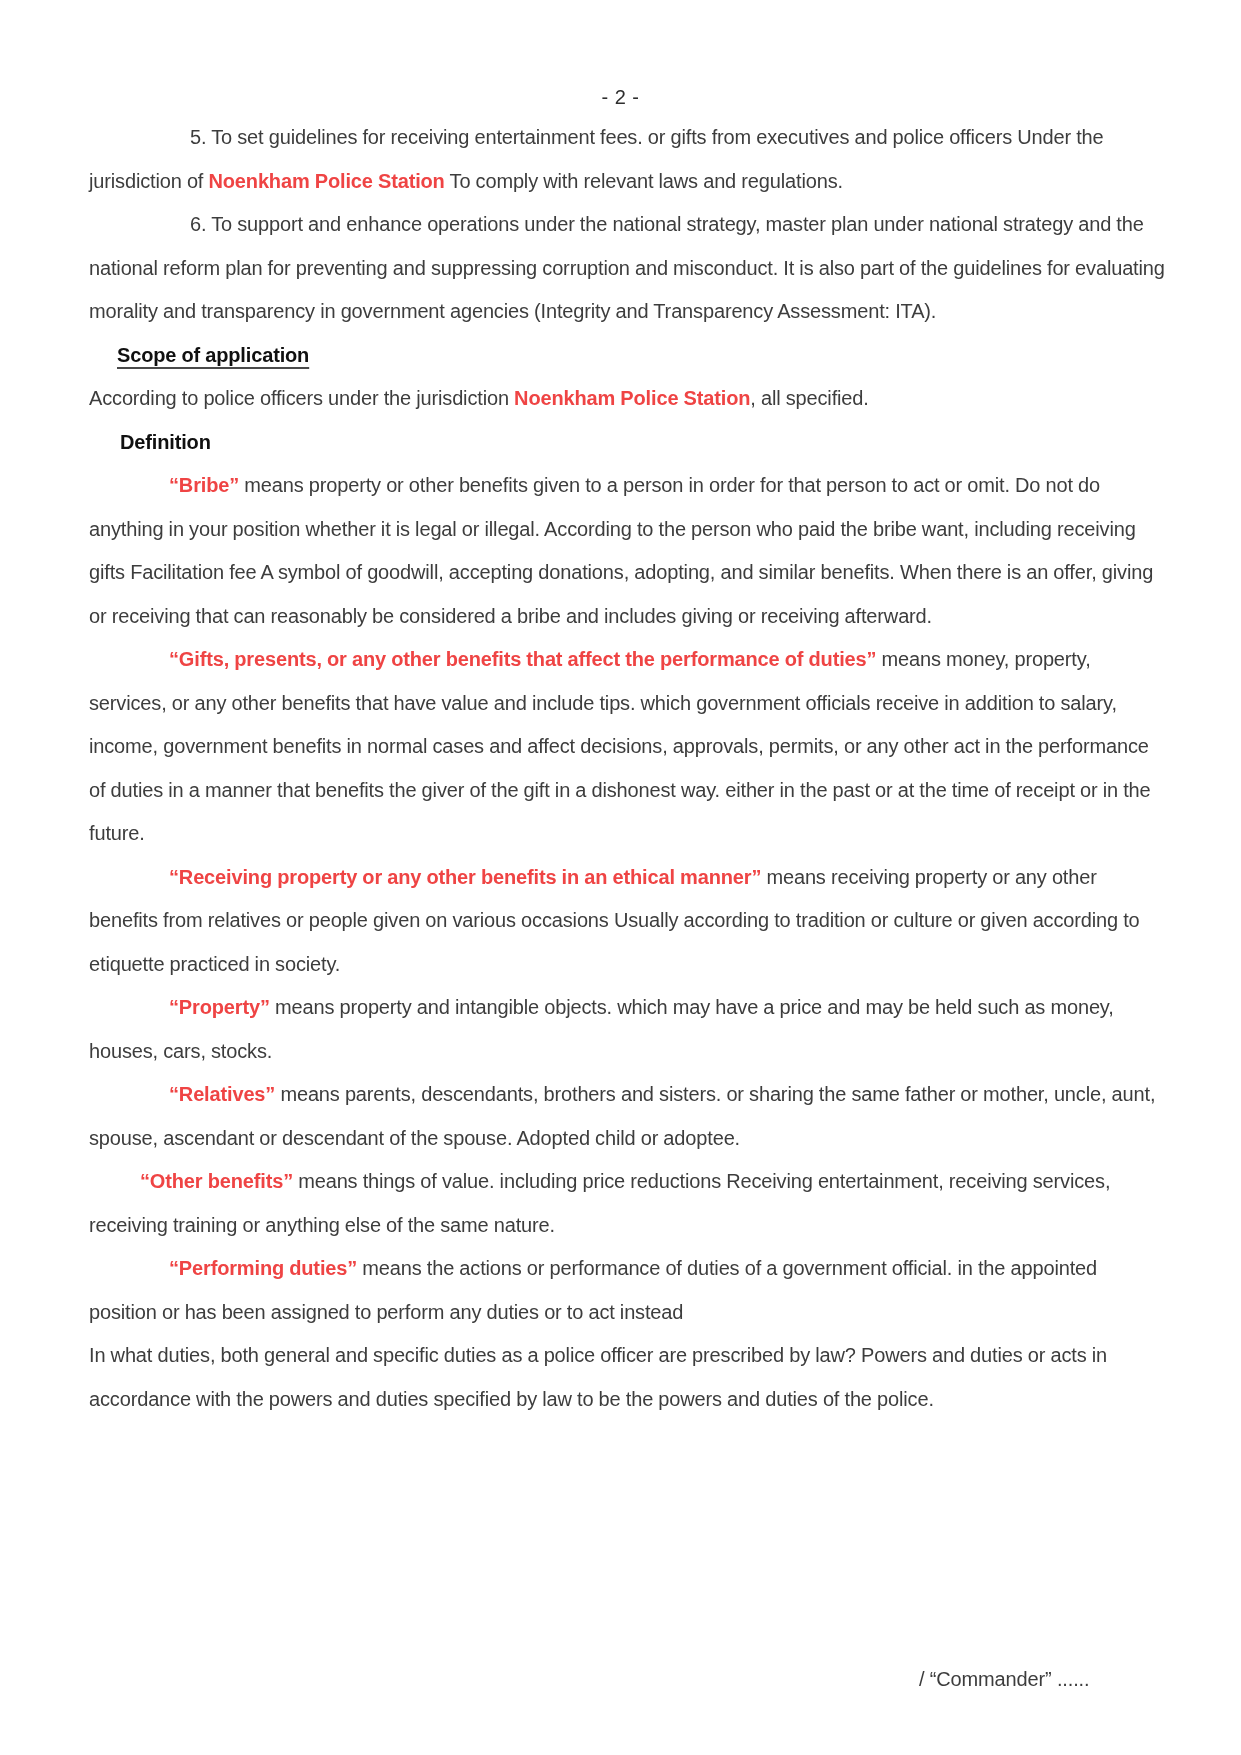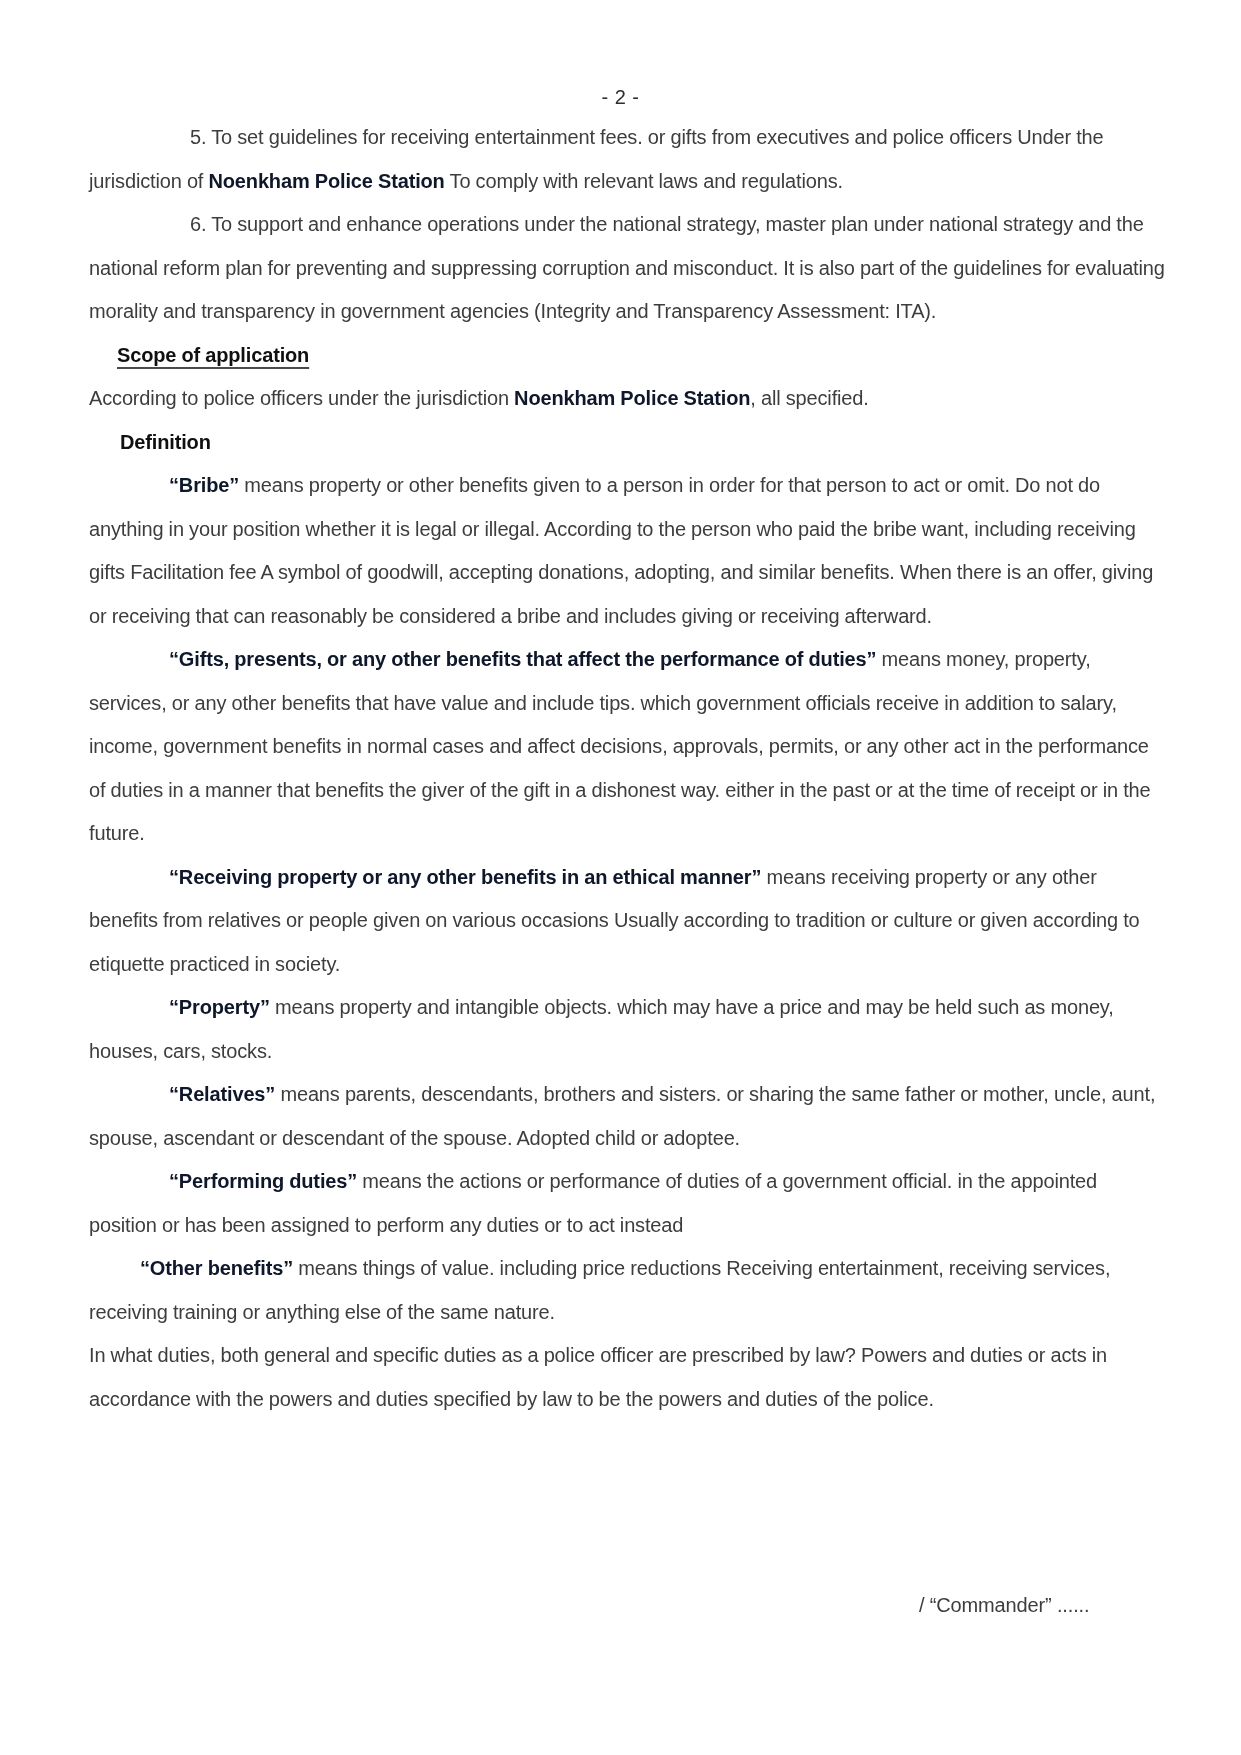--- a/index.html
+++ b/index.html
@@ -20,30 +20,30 @@
     position:absolute; left:89px; top:116px; width:1080px;
     font-size:20px; line-height:43.5px; letter-spacing:-0.15px;
     word-spacing:-0.2px;
   }
   .para { margin:0; text-align:left; }
   .ind-num  { text-indent:101px; }
   .ind-term { text-indent:80px; }
   .ind-half { text-indent:51px; }
   .ind-hd1  { text-indent:8px;margin-left:20px; }
   .ind-hd2  { text-indent:31px; }
-  .term, b { font-weight:700; color:#0f172a; }
+  .term, b { font-weight:700; color:#ef4444; }
   .heading { font-weight:700; color:#101010; }
   .u {
     text-decoration:underline;
     text-decoration-thickness:2px;
     text-underline-offset:5px;
     text-decoration-color:#4a4a4a;
   }
   .footer {
-    position:absolute; left:919px; top:1594px;
+    position:absolute; left:919px; top:1668px;
     font-size:20px; color:#3d3d3d; letter-spacing:-0.15px;
   }
 </style>
 </head>
 <body>
 
 <div class="page">
 
   <div class="pageno">- 2 -</div>
 
@@ -62,23 +62,23 @@
     <p class="para ind-term"><span class="term">“Bribe”</span><span> means property or other benefits given to a person in order for that person to act or omit. Do not do anything in your position whether it is legal or illegal. According to the person who paid the bribe want, including receiving gifts Facilitation fee A symbol of goodwill, accepting donations, adopting, and similar benefits. When there is an offer, giving or receiving that can reasonably be considered a bribe and includes giving or receiving afterward.</span></p>
 
     <p class="para ind-term"><span class="term">“Gifts, presents, or any other benefits that affect the performance of duties”</span><span> means money, property, services, or any other benefits that have value and include tips. which government officials receive in addition to salary, income, government benefits in normal cases and affect decisions, approvals, permits, or any other act in the performance of duties in a manner that benefits the giver of the gift in a dishonest way. either in the past or at the time of receipt or in the future.</span></p>
 
     <p class="para ind-term"><span class="term">“Receiving property or any other benefits in an ethical manner”</span><span> means receiving property or any other benefits from relatives or people given on various occasions Usually according to tradition or culture or given according to etiquette practiced in society.</span></p>
 
     <p class="para ind-term"><span class="term">“Property”</span><span> means property and intangible objects. which may have a price and may be held such as money, houses, cars, stocks.</span></p>
 
     <p class="para ind-term"><span class="term">“Relatives”</span><span> means parents, descendants, brothers and sisters. or sharing the same father or mother, uncle, aunt, spouse, ascendant or descendant of the spouse. Adopted child or adoptee.</span></p>
 
+    <p class="para ind-half"><span class="term">“Other benefits”</span><span> means things of value. including price reductions Receiving entertainment, receiving services, receiving training or anything else of the same nature.</span></p>
+
     <p class="para ind-term"><span class="term">“Performing duties”</span><span> means the actions or performance of duties of a government official. in the appointed position or has been assigned to perform any duties or to act instead</span></p>
-
-    <p class="para ind-half"><span class="term">“Other benefits”</span><span> means things of value. including price reductions Receiving entertainment, receiving services, receiving training or anything else of the same nature.</span></p>
 
     <p class="para"><span>In what duties, both general and specific duties as a police officer are prescribed by law? Powers and duties or acts in accordance with the powers and duties specified by law to be the powers and duties of the police.</span></p>
 
   </div>
 
   <div class="footer">/ “Commander” ......</div>
 
 </div>
 
 </body></html>

